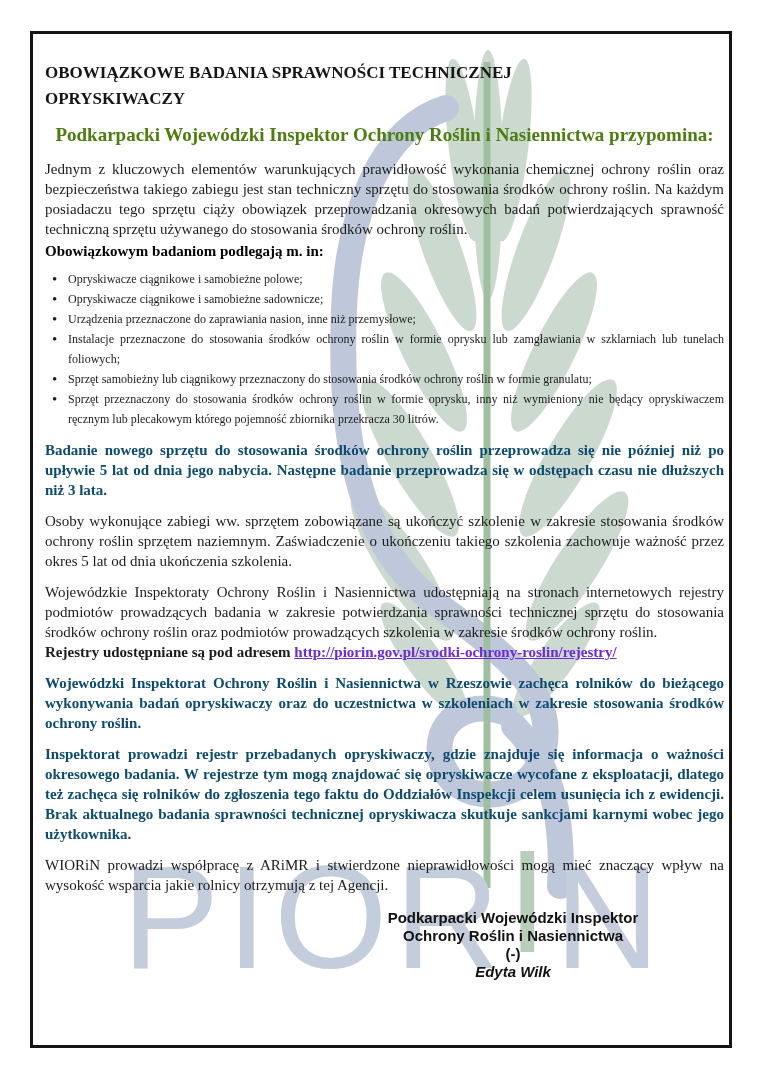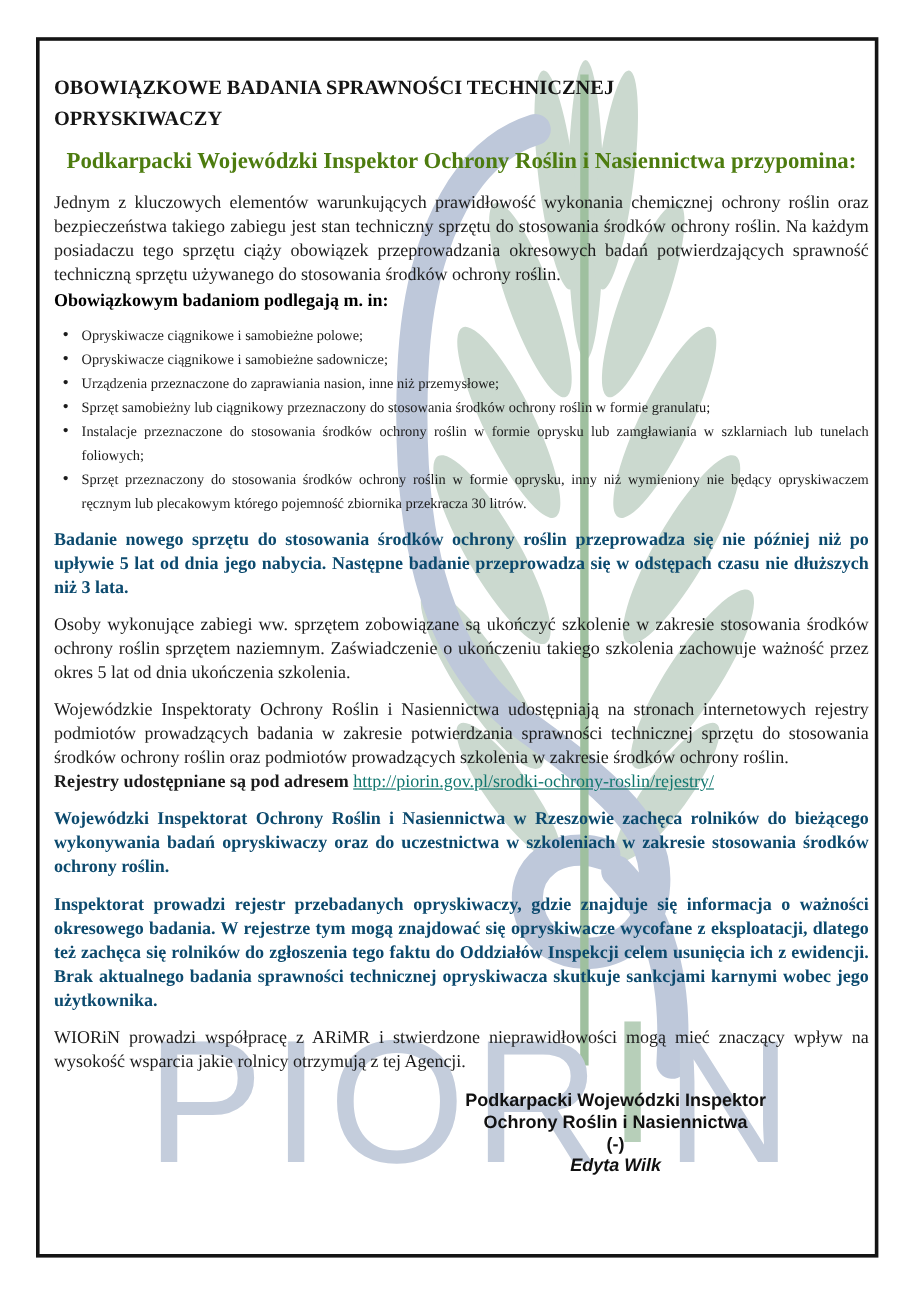--- a/index.html
+++ b/index.html
@@ -108,23 +108,23 @@
     top: 0;
     font-size: 15px;
   }
   .registry-line {
     margin: 0;
     font-size: 15px;
     line-height: 20px;
     font-weight: bold;
   }
   a.registry-link {
-    color: #0f766e;
+    color: #6d28d9;
     text-decoration: underline;
-    font-weight: normal;
+    font-weight: bold;
     margin-top: 27px;
   }
   .signature-block {
     margin: 14px 0 0 318px;
     width: 300px;
     text-align: center;
     font-family: "Liberation Sans", sans-serif;
     font-size: 15px;
     line-height: 18px;
     font-weight: bold;
@@ -177,22 +177,22 @@
   <p class="doc-subtitle">Podkarpacki Wojewódzki Inspektor Ochrony Roślin i Nasiennictwa przypomina:</p>
 
   <p class="body-para">Jednym z kluczowych elementów warunkujących prawidłowość wykonania chemicznej ochrony roślin oraz bezpieczeństwa takiego zabiegu jest stan techniczny sprzętu do stosowania środków ochrony roślin. Na każdym posiadaczu tego sprzętu ciąży obowiązek przeprowadzania okresowych badań potwierdzających sprawność techniczną sprzętu używanego do stosowania środków ochrony roślin.</p>
 
   <p class="list-heading">Obowiązkowym badaniom podlegają m. in:</p>
 
   <ul class="obligation-list">
     <li>Opryskiwacze ciągnikowe i samobieżne polowe;</li>
     <li>Opryskiwacze ciągnikowe i samobieżne sadownicze;</li>
     <li>Urządzenia przeznaczone do zaprawiania nasion, inne niż przemysłowe;</li>
+    <li>Instalacje przeznaczone do stosowania środków ochrony roślin w formie oprysku lub zamgławiania w szklarniach lub tunelach foliowych;</li>
     <li>Sprzęt samobieżny lub ciągnikowy przeznaczony do stosowania środków ochrony roślin w formie granulatu;</li>
-    <li>Instalacje przeznaczone do stosowania środków ochrony roślin w formie oprysku lub zamgławiania w szklarniach lub tunelach foliowych;</li>
     <li>Sprzęt przeznaczony do stosowania środków ochrony roślin w formie oprysku, inny niż wymieniony nie będący opryskiwaczem ręcznym lub plecakowym którego pojemność zbiornika przekracza 30 litrów.</li>
   </ul>
 
   <p class="body-para bold">Badanie nowego sprzętu do stosowania środków ochrony roślin przeprowadza się nie później niż po upływie 5 lat od dnia jego nabycia. Następne badanie przeprowadza się w odstępach czasu nie dłuższych niż 3 lata.</p>
 
   <p class="body-para">Osoby wykonujące zabiegi ww. sprzętem zobowiązane są ukończyć szkolenie w zakresie stosowania środków ochrony roślin sprzętem naziemnym. Zaświadczenie o ukończeniu takiego szkolenia zachowuje ważność przez okres 5 lat od dnia ukończenia szkolenia.</p>
 
   <p class="body-para"><span>Wojewódzkie Inspektoraty Ochrony Roślin i Nasiennictwa udostępniają na stronach internetowych rejestry podmiotów prowadzących badania w zakresie potwierdzania sprawności technicznej sprzętu do stosowania środków ochrony roślin oraz podmiotów prowadzących szkolenia w zakresie środków ochrony roślin.</span><br>
     <span class="registry-line"><span>Rejestry udostępniane są pod adresem </span><a href="#" class="registry-link">http://piorin.gov.pl/srodki-ochrony-roslin/rejestry/</a></span>
   </p>

